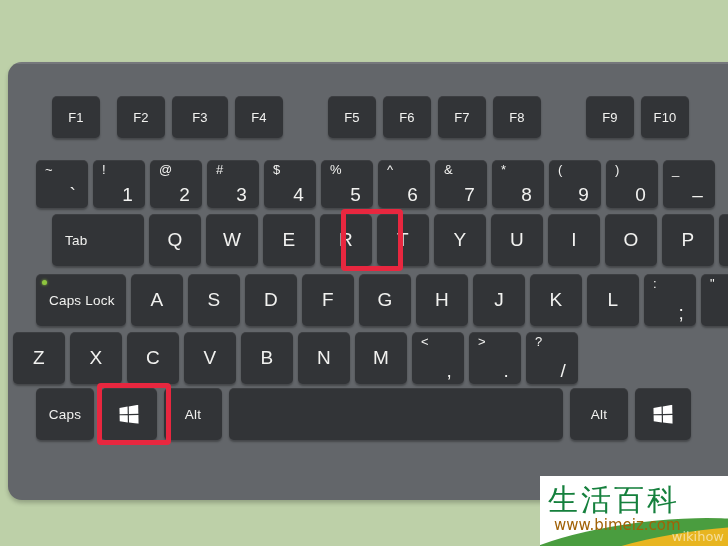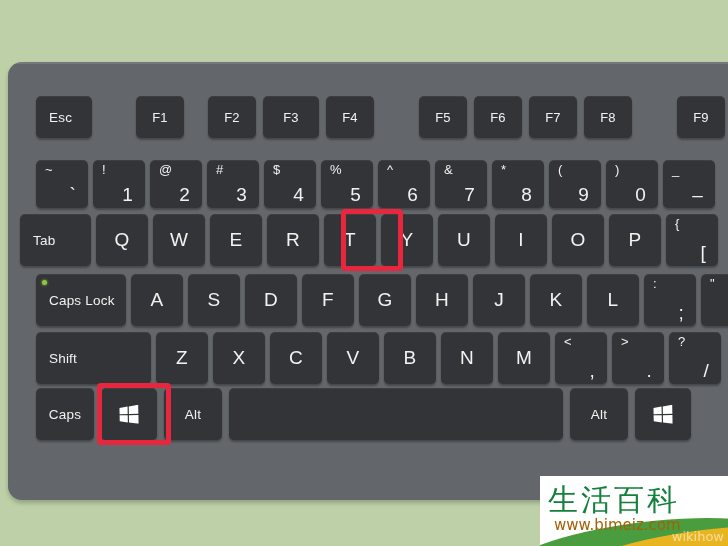--- a/index.html
+++ b/index.html
@@ -172,27 +172,24 @@
     color: rgba(255,255,255,0.55);
     white-space: nowrap;
   }
 </style>
 </head>
 <body>
 
 <div id="keyboard-body">
 
   <div class="key-row" id="row-function" style="top:34px;">
-    <div class="key word" style="width:56px;height:42px;margin-left:28px;">
-        <span>Esc</span>
-      </div>
     <div class="key small" style="width:48px;height:42px;margin-left:44px;">
         <span>F1</span>
       </div>
-    <div class="key small" style="width:48px;height:42px;margin-left:24px;">
+    <div class="key small" style="width:48px;height:42px;margin-left:17px;">
         <span>F2</span>
       </div>
     <div class="key small" style="width:56px;height:42px;margin-left:7px;">
         <span>F3</span>
       </div>
     <div class="key small" style="width:48px;height:42px;margin-left:7px;">
         <span>F4</span>
       </div>
     <div class="key small" style="width:48px;height:42px;margin-left:45px;">
         <span>F5</span>
@@ -259,21 +256,21 @@
       <span class="sym">)</span>
       <span class="base">0</span>
     </div>
     <div class="key dual" style="width:52px;height:48px;margin-left:5px;">
       <span class="sym">_</span>
       <span class="base">–</span>
     </div>
   </div>
 
   <div class="key-row" id="row-top-letters" style="top:152px;">
-    <div class="key word" style="width:71px;height:52px;margin-left:12px;">
+    <div class="key word" style="width:92px;height:52px;margin-left:44px;">
         <span>Tab</span>
       </div>
     <div class="key letter" style="width:52px;height:52px;margin-left:5px;">
         <span>Q</span>
       </div>
     <div class="key letter" style="width:52px;height:52px;margin-left:5px;">
         <span>W</span>
       </div>
     <div class="key letter" style="width:52px;height:52px;margin-left:5px;">
         <span>E</span>
@@ -341,23 +338,20 @@
       <span class="sym">:</span>
       <span class="base">;</span>
     </div>
     <div class="key dual" style="width:52px;height:52px;margin-left:5px;">
       <span class="sym">"</span>
 
     </div>
   </div>
 
   <div class="key-row" id="row-bottom-letters" style="top:270px;">
-    <div class="key word" style="width:115px;height:52px;margin-left:28px;">
-        <span>Shift</span>
-      </div>
     <div class="key letter" style="width:52px;height:52px;margin-left:5px;">
         <span>Z</span>
       </div>
     <div class="key letter" style="width:52px;height:52px;margin-left:5px;">
         <span>X</span>
       </div>
     <div class="key letter" style="width:52px;height:52px;margin-left:5px;">
         <span>C</span>
       </div>
     <div class="key letter" style="width:52px;height:52px;margin-left:5px;">

